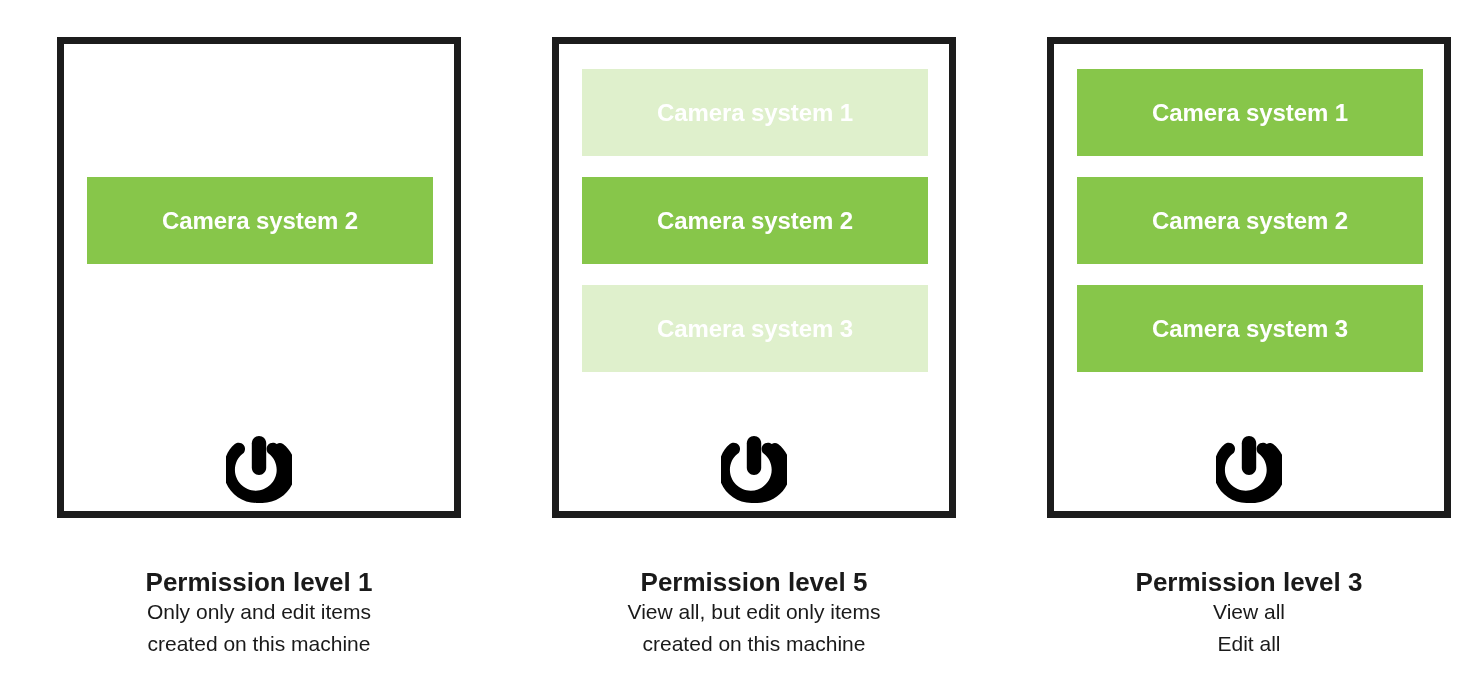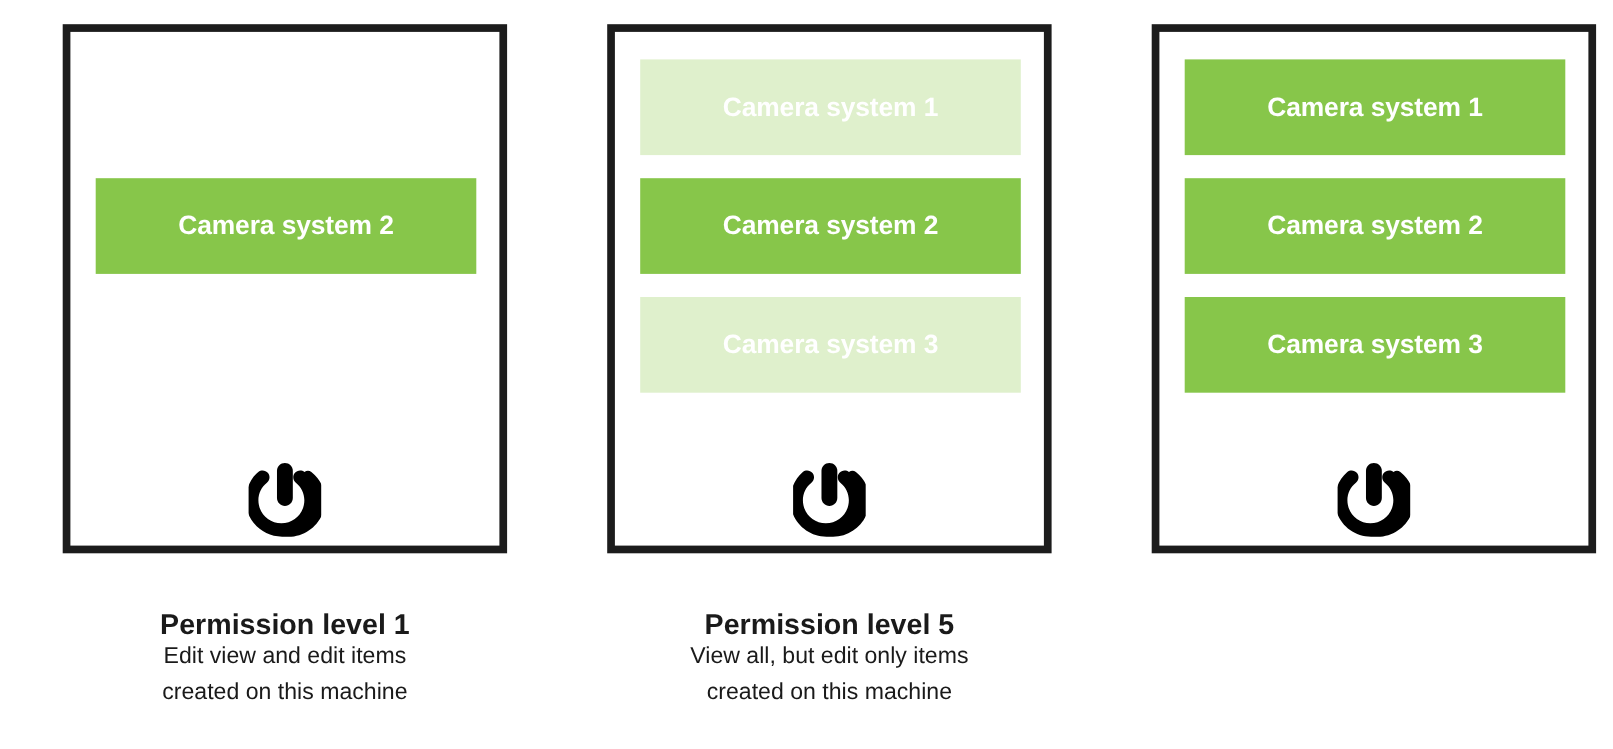--- a/index.html
+++ b/index.html
@@ -16,21 +16,21 @@
   }
 
   #board {
     position: relative;
     width: 1466px;
     height: 681px;
   }
 
   .column {
     position: absolute;
-    top: 22px;
+    top: 37px;
     width: 468px;
     padding-left: 21px;
   }
 
   .col-0 { left: 36px; }
   .col-1 { left: 531px; }
   .col-2 { left: 1026px; }
 
   .panel {
     position: relative;
@@ -144,21 +144,21 @@
       <div class="power-wrap">
         <svg class="power-icon" viewBox="0 0 66 74" aria-hidden="true">
           <path fill="#000000" d="M33 0c-4.0 0-7.2 3.2-7.2 7.2v24.6c0 4.0 3.2 7.2 7.2 7.2s7.2-3.2 7.2-7.2V7.2C40.2 3.2 37.0 0 33 0z"></path>
           <path fill="#000000" d="M52.3 12.6c-3.0-2.4-7.4-1.9-9.8 1.1-2.4 3.0-1.9 7.4 1.1 9.8 5.4 4.3 8.6 10.8 8.6 17.8 0 12.8-10.4 23.2-23.2 23.2S5.8 54.1 5.8 41.3c0-7.0 3.1-13.5 8.6-17.8 3.0-2.4 3.5-6.8 1.1-9.8-2.4-3.0-6.8-3.5-9.8-1.1C-2.2 19.3-7 29.9-7 41.3-7 61.5 9.5 78 29.7 78h6.6C56.5 78 73 61.5 73 41.3c0-11.4-4.8-22.0-13.7-28.7-2.3-1.7-4.8-1.5-7.0 0z" transform="translate(3.7,-3.3) scale(0.90,0.90)"></path>
         </svg>
       </div>
     </div>
 
     <div class="caption">
       <div class="caption-title">Permission level 1</div>
-      <div class="caption-line">Edit view and edit items</div>
+      <div class="caption-line">Only only and edit items</div>
       <div class="caption-line">created on this machine</div>
     </div>
   </div>
 
   <div class="column col-1">
     <div class="panel">
       <div class="slots">
 
         <div class="slot state-faded">
           <span class="slot-label">Camera system 1</span>
@@ -208,15 +208,20 @@
       </div>
 
       <div class="power-wrap">
         <svg class="power-icon" viewBox="0 0 66 74" aria-hidden="true">
           <path fill="#000000" d="M33 0c-4.0 0-7.2 3.2-7.2 7.2v24.6c0 4.0 3.2 7.2 7.2 7.2s7.2-3.2 7.2-7.2V7.2C40.2 3.2 37.0 0 33 0z"></path>
           <path fill="#000000" d="M52.3 12.6c-3.0-2.4-7.4-1.9-9.8 1.1-2.4 3.0-1.9 7.4 1.1 9.8 5.4 4.3 8.6 10.8 8.6 17.8 0 12.8-10.4 23.2-23.2 23.2S5.8 54.1 5.8 41.3c0-7.0 3.1-13.5 8.6-17.8 3.0-2.4 3.5-6.8 1.1-9.8-2.4-3.0-6.8-3.5-9.8-1.1C-2.2 19.3-7 29.9-7 41.3-7 61.5 9.5 78 29.7 78h6.6C56.5 78 73 61.5 73 41.3c0-11.4-4.8-22.0-13.7-28.7-2.3-1.7-4.8-1.5-7.0 0z" transform="translate(3.7,-3.3) scale(0.90,0.90)"></path>
         </svg>
       </div>
     </div>
 
+    <div class="caption">
+      <div class="caption-title">Permission level 3</div>
+      <div class="caption-line">View all</div>
+      <div class="caption-line">Edit all</div>
+    </div>
   </div>
 
 </div>
 
 </body></html>

